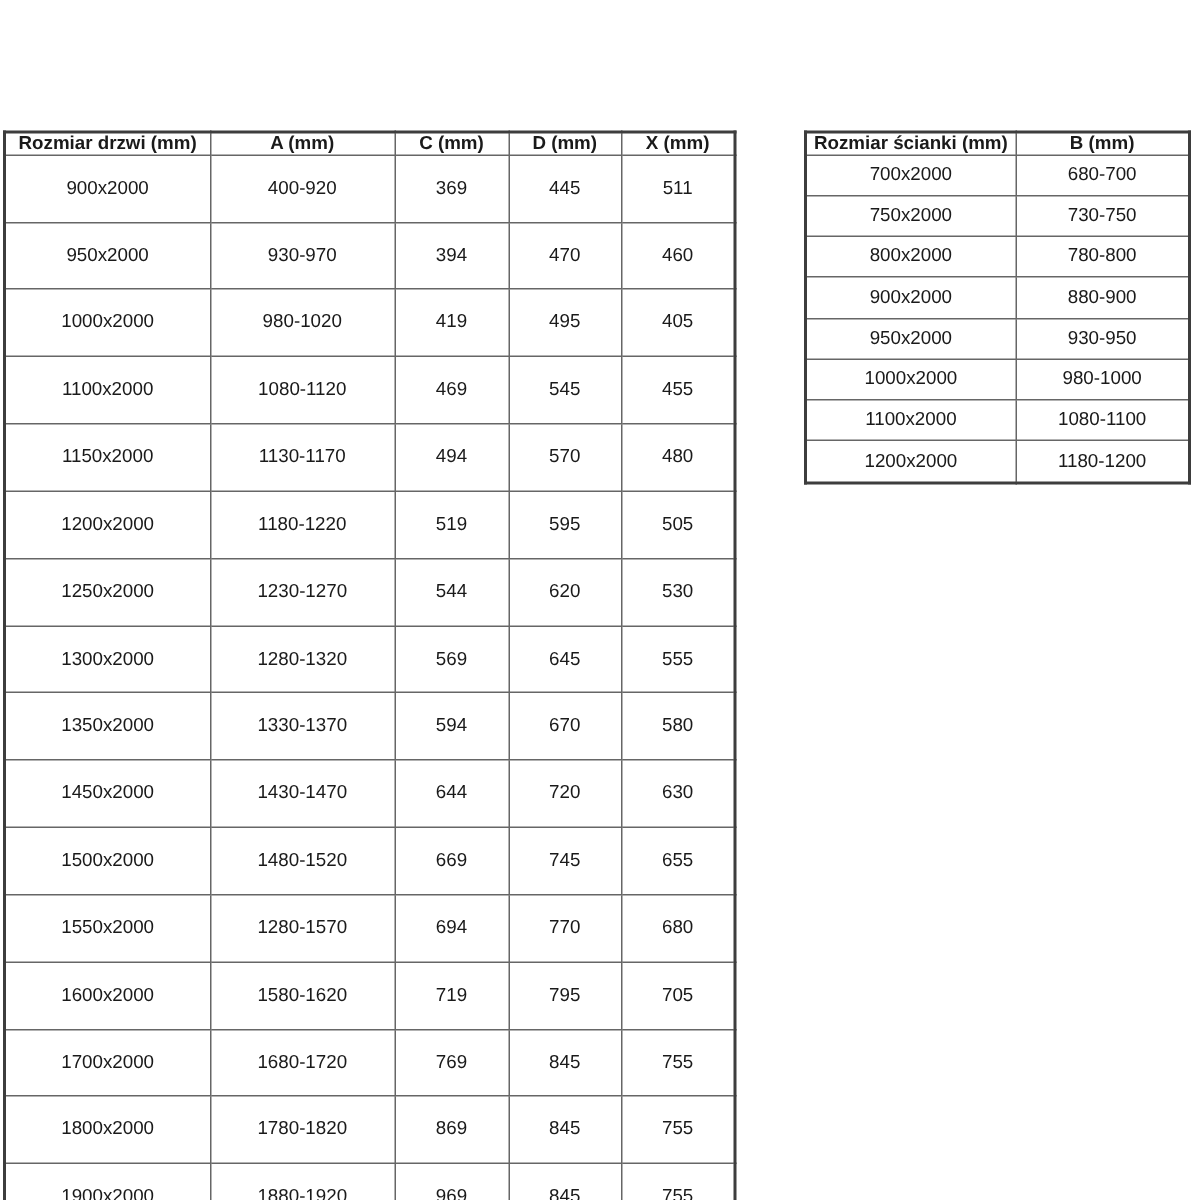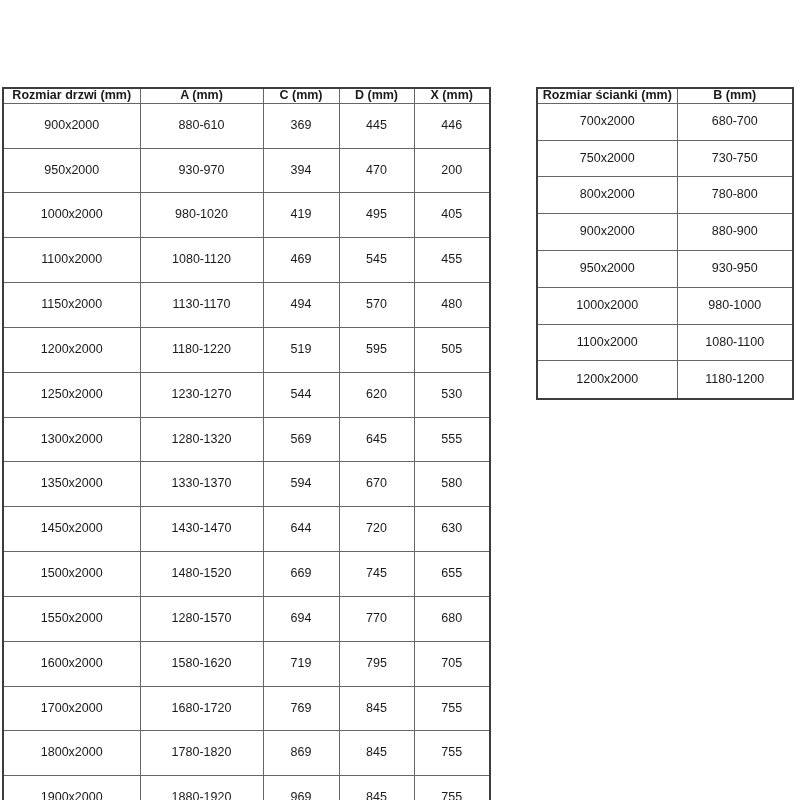--- a/index.html
+++ b/index.html
@@ -40,21 +40,21 @@
   .doors-tbl {
     left: 2px;
     top: 87px;
     width: 487px;
     height: 781px;
   }
   .walls-tbl {
     left: 536px;
     top: 87px;
     width: 256px;
-    height: 313px;
+    height: 236px;
   }
   .doors-tbl .c0 { width: 137px; }
   .doors-tbl .c1 { width: 123px; }
   .doors-tbl .c2 { width: 76px; }
   .doors-tbl .c3 { width: 75px; }
   .doors-tbl .c4 { width: 76px; }
   .walls-tbl .w0 { width: 140px; }
   .walls-tbl .w1 { width: 116px; }
 </style>
 </head>
@@ -75,31 +75,31 @@
           <th>Rozmiar drzwi (mm)</th>
           <th>A (mm)</th>
           <th>C (mm)</th>
           <th>D (mm)</th>
           <th>X (mm)</th>
         </tr>
     </thead>
     <tbody>
         <tr>
           <td>900x2000</td>
-          <td>880-610</td>
+          <td>400-920</td>
           <td>369</td>
           <td>445</td>
-          <td>446</td>
+          <td>511</td>
         </tr>
         <tr>
           <td>950x2000</td>
           <td>930-970</td>
           <td>394</td>
           <td>470</td>
-          <td>200</td>
+          <td>460</td>
         </tr>
         <tr>
           <td>1000x2000</td>
           <td>980-1020</td>
           <td>419</td>
           <td>495</td>
           <td>405</td>
         </tr>
         <tr>
           <td>1100x2000</td>

